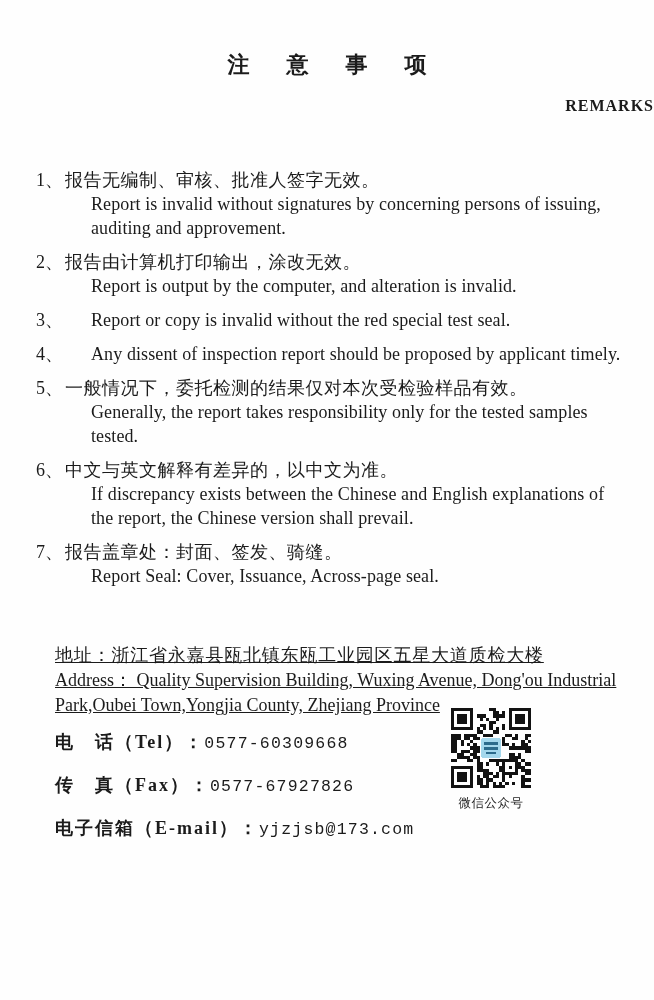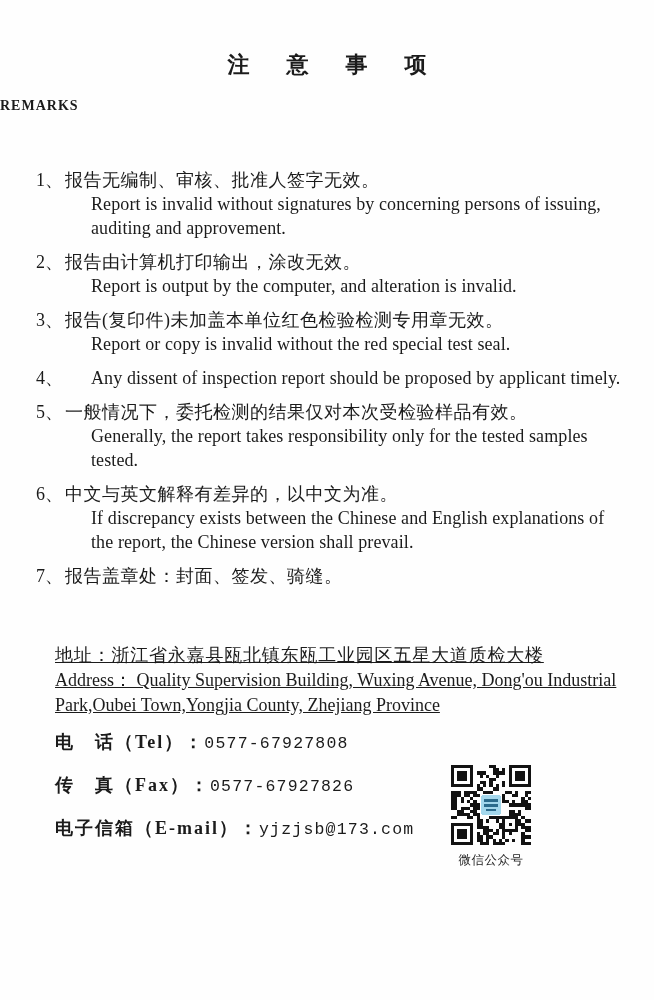--- a/index.html
+++ b/index.html
@@ -15,43 +15,43 @@
   }
   
   .hdr{padding-top:50px;}
   .title-cn{
     margin:0;text-align:center;
     font-size:22px;font-weight:bold;
     letter-spacing:37px;padding-left:37px;
     line-height:30px;
   }
   .title-en{
-    margin:13px 0 0 0;text-align:left;
-    font-size:14px;font-weight:bold;letter-spacing:1px;line-height:26px;
+    margin:13px 0 0 0;text-align:right;
+    font-size:16px;font-weight:bold;letter-spacing:1px;line-height:26px;
   }
   
   .remarks{list-style:none;margin:49px 32px 0 36px;padding:0;}
   .remark{display:flex;font-size:18px;line-height:24px;margin-bottom:10px;}
   .remark .num{flex:0 0 29px;}
   .remark .txt{flex:1;}
   .remark .cn{letter-spacing:0.5px;}
   .remark .en{letter-spacing:0.1px;margin-left:26px;}
   
   .address{margin:55px 32px 0 55px;font-size:18px;line-height:25px;text-decoration:underline;}
   .address .cn{letter-spacing:0.8px;}
   
   .contacts{margin:13px 0 0 55px;}
   .contact{height:22px;line-height:22px;margin-bottom:21px;font-size:18px;}
   .contact .label{letter-spacing:2px;font-weight:bold;}
   .contact .value{
     font-family:"Liberation Mono","DejaVu Sans Mono",monospace;
     font-size:16.5px;letter-spacing:1.2px;
   }
   
-  .qr-block{position:absolute;left:448px;top:765px;width:86px;text-align:center;}
+  .qr-block{position:absolute;left:448px;top:708px;width:86px;text-align:center;}
   .qr-block svg{display:block;margin:0 auto;}
   .qr-caption{margin-top:7px;font-size:12.5px;letter-spacing:0.5px;color:#222;}
 </style>
 </head>
 <body>
 
 <div class="page">
 
   <div class="hdr">
     <h1 class="title-cn">注意事项</h1>
@@ -69,21 +69,20 @@
     <li class="remark">
       <span class="num">2、</span>
       <div class="txt">
         <div class="cn">报告由计算机打印输出，涂改无效。</div>
         <div class="en">Report is output by the computer, and alteration is invalid.</div>
       </div>
     </li>
     <li class="remark">
       <span class="num">3、</span>
       <div class="txt">
-        <div class="cn">报告(复印件)未加盖本单位红色检验检测专用章无效。</div>
         <div class="en">Report or copy is invalid without the red special test seal.</div>
       </div>
     </li>
     <li class="remark">
       <span class="num">4、</span>
       <div class="txt">
         <div class="en">Any dissent of inspection report should be proposed by applicant timely.</div>
       </div>
     </li>
     <li class="remark">
@@ -97,32 +96,33 @@
       <span class="num">6、</span>
       <div class="txt">
         <div class="cn">中文与英文解释有差异的，以中文为准。</div>
         <div class="en">If discrepancy exists between the Chinese and English explanations of the report, the Chinese version shall prevail.</div>
       </div>
     </li>
     <li class="remark">
       <span class="num">7、</span>
       <div class="txt">
         <div class="cn">报告盖章处：封面、签发、骑缝。</div>
+        <div class="en">Report Seal: Cover, Issuance, Across-page seal.</div>
       </div>
     </li>
   </ol>
 
   <div class="address">
     <div class="cn">地址：浙江省永嘉县瓯北镇东瓯工业园区五星大道质检大楼</div>
     <div class="en">Address： Quality Supervision Building, Wuxing Avenue, Dong'ou Industrial Park,Oubei Town,Yongjia County, Zhejiang Province</div>
   </div>
 
   <div class="contacts">
     <div class="contact">
-      <span class="label">电　话（Tel）：</span><span class="value">0577-67927808</span>
+      <span class="label">电　话（Tel）：</span><span class="value">0577-60309668</span>
     </div>
     <div class="contact">
       <span class="label">传　真（Fax）：</span><span class="value">0577-67927826</span>
     </div>
     <div class="contact">
       <span class="label">电子信箱（E-mail）：</span><span class="value">yjzjsb@173.com</span>
     </div>
   </div>
 
   <div class="qr-block">

